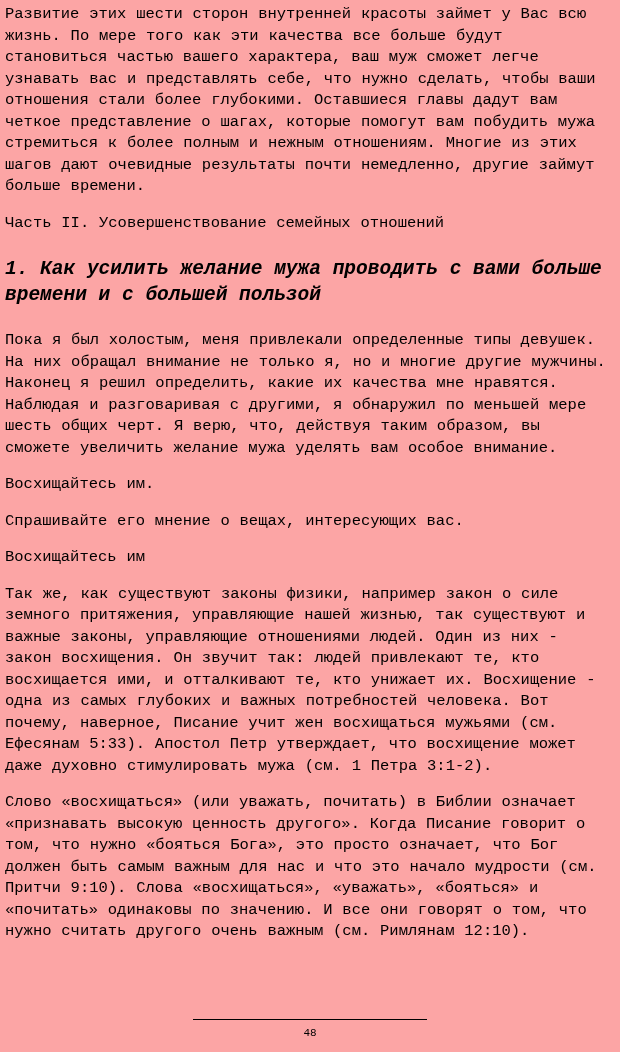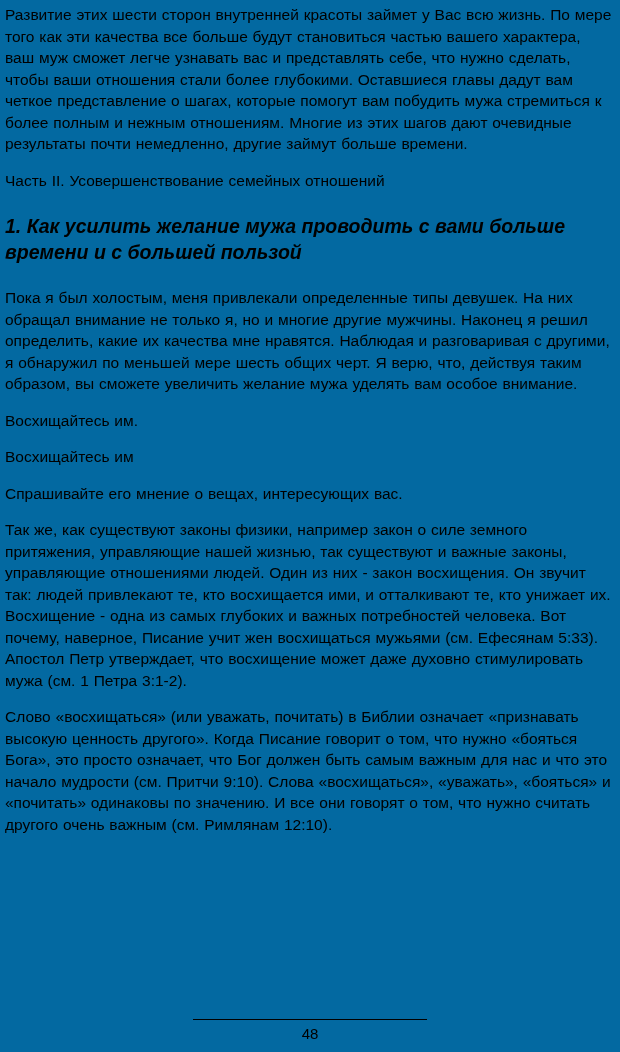--- a/index.html
+++ b/index.html
@@ -11,21 +11,22 @@
     height: 1052px;
     background: #ffffff;
     color: #000000;
     font-family: "Liberation Sans", sans-serif;
     position: relative;
     overflow: hidden;
   }
   .page {
     position: absolute;
     inset: 0;
-    background: #0369a1;
+    background: #fca5a5;
+    font-family: Liberation Mono, monospace;
   }
   .page-content {
     padding: 4px 6px 0 5px;
   }
   p.paragraph {
     font-size: 15.5px;
     line-height: 21.5px;
     margin: 0 0 15px 0;
     text-align: left;
     word-spacing: 0.5px;
@@ -44,38 +45,38 @@
     width: 100%;
     text-align: center;
   }
   .footer-rule {
     width: 234px;
     height: 1px;
     background: #000000;
     margin: 0 auto 5px auto;
   }
   .footer-page-number {
-    font-size: 15px;
+    font-size: 11px;
     line-height: 17px;
     color: #000000;
   }
 </style>
 </head>
 <body>
 
 <div class="page">
   <div class="page-content">
 
   <p class="paragraph">Развитие этих шести сторон внутренней красоты займет у Вас всю жизнь. По мере того как эти качества все больше будут становиться частью вашего характера, ваш муж сможет легче узнавать вас и представлять себе, что нужно сделать, чтобы ваши отношения стали более глубокими. Оставшиеся главы дадут вам четкое представление о шагах, которые помогут вам побудить мужа стремиться к более полным и нежным отношениям. Многие из этих шагов дают очевидные результаты почти немедленно, другие займут больше времени.</p>
       <p class="paragraph">Часть II. Усовершенствование семейных отношений</p>
       <h1 class="heading">1. Как усилить желание мужа проводить с вами больше времени и с большей пользой</h1>
       <p class="paragraph">Пока я был холостым, меня привлекали определенные типы девушек. На них обращал внимание не только я, но и многие другие мужчины. Наконец я решил определить, какие их качества мне нравятся. Наблюдая и разговаривая с другими, я обнаружил по меньшей мере шесть общих черт. Я верю, что, действуя таким образом, вы сможете увеличить желание мужа уделять вам особое внимание.</p>
       <p class="paragraph">Восхищайтесь им.</p>
+      <p class="paragraph">Спрашивайте его мнение о вещах, интересующих вас.</p>
       <p class="paragraph">Восхищайтесь им</p>
-      <p class="paragraph">Спрашивайте его мнение о вещах, интересующих вас.</p>
       <p class="paragraph">Так же, как существуют законы физики, например закон о силе земного притяжения, управляющие нашей жизнью, так существуют и важные законы, управляющие отношениями людей. Один из них - закон восхищения. Он звучит так: людей привлекают те, кто восхищается ими, и отталкивают те, кто унижает их. Восхищение - одна из самых глубоких и важных потребностей человека. Вот почему, наверное, Писание учит жен восхищаться мужьями (см. Ефесянам 5:33). Апостол Петр утверждает, что восхищение может даже духовно стимулировать мужа (см. 1 Петра 3:1-2).</p>
       <p class="paragraph">Слово «восхищаться» (или уважать, почитать) в Библии означает «признавать высокую ценность другого». Когда Писание говорит о том, что нужно «бояться Бога», это просто означает, что Бог должен быть самым важным для нас и что это начало мудрости (см. Притчи 9:10). Слова «восхищаться», «уважать», «бояться» и «почитать» одинаковы по значению. И все они говорят о том, что нужно считать другого очень важным (см. Римлянам 12:10).</p>
     </div>
   <div class="footer">
     <div class="footer-rule"></div>
     <div class="footer-page-number">48</div>
   </div>
 </div>
 
 </body></html>

